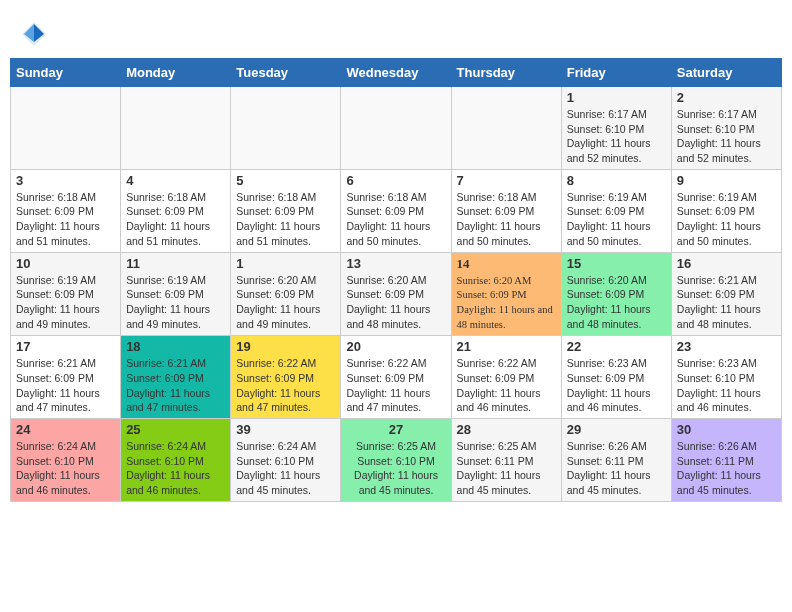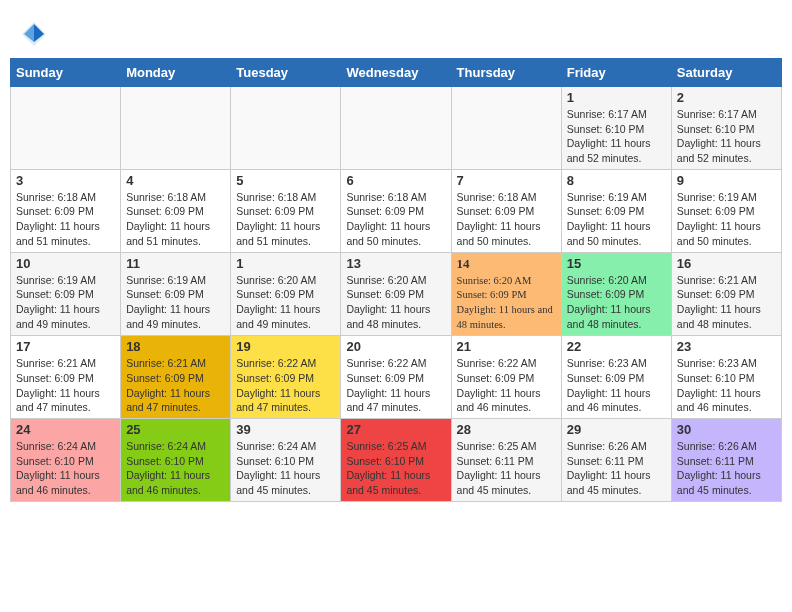--- a/index.html
+++ b/index.html
@@ -204,21 +204,21 @@
         <td style="background-color: rgb(245, 245, 245);">
           <span class="day-number">16</span>
           <div class="day-info">Sunrise: 6:21 AM<br>Sunset: 6:09 PM<br>Daylight: 11 hours and 48 minutes.</div>
         </td>
       </tr>
       <tr>
         <td style="background-color: rgb(255, 255, 255);">
           <span class="day-number">17</span>
           <div class="day-info">Sunrise: 6:21 AM<br>Sunset: 6:09 PM<br>Daylight: 11 hours and 47 minutes.</div>
         </td>
-        <td style="background-color: #eab308;">
+        <td style="background-color: #14b8a6;">
           <span class="day-number">18</span>
           <div class="day-info">Sunrise: 6:21 AM<br>Sunset: 6:09 PM<br>Daylight: 11 hours and 47 minutes.</div>
         </td>
         <td style="background-color: #fde047;">
           <span class="day-number">19</span>
           <div class="day-info">Sunrise: 6:22 AM<br>Sunset: 6:09 PM<br>Daylight: 11 hours and 47 minutes.</div>
         </td>
         <td style="background-color: rgb(255, 255, 255);">
           <span class="day-number">20</span>
           <div class="day-info">Sunrise: 6:22 AM<br>Sunset: 6:09 PM<br>Daylight: 11 hours and 47 minutes.</div>
@@ -242,21 +242,21 @@
           <div class="day-info">Sunrise: 6:24 AM<br>Sunset: 6:10 PM<br>Daylight: 11 hours and 46 minutes.</div>
         </td>
         <td style="background-color: #84cc16;">
           <span class="day-number">25</span>
           <div class="day-info">Sunrise: 6:24 AM<br>Sunset: 6:10 PM<br>Daylight: 11 hours and 46 minutes.</div>
         </td>
         <td style="background-color: rgb(245, 245, 245);">
           <span class="day-number">39</span>
           <div class="day-info">Sunrise: 6:24 AM<br>Sunset: 6:10 PM<br>Daylight: 11 hours and 45 minutes.</div>
         </td>
-        <td style="background-color: #ef4444;">
+        <td style="background-color: #86efac; text-align: center;">
           <span class="day-number">27</span>
           <div class="day-info">Sunrise: 6:25 AM<br>Sunset: 6:10 PM<br>Daylight: 11 hours and 45 minutes.</div>
         </td>
         <td style="background-color: rgb(245, 245, 245);">
           <span class="day-number">28</span>
           <div class="day-info">Sunrise: 6:25 AM<br>Sunset: 6:11 PM<br>Daylight: 11 hours and 45 minutes.</div>
         </td>
         <td style="background-color: rgb(245, 245, 245);">
           <span class="day-number">29</span>
           <div class="day-info">Sunrise: 6:26 AM<br>Sunset: 6:11 PM<br>Daylight: 11 hours and 45 minutes.</div>

